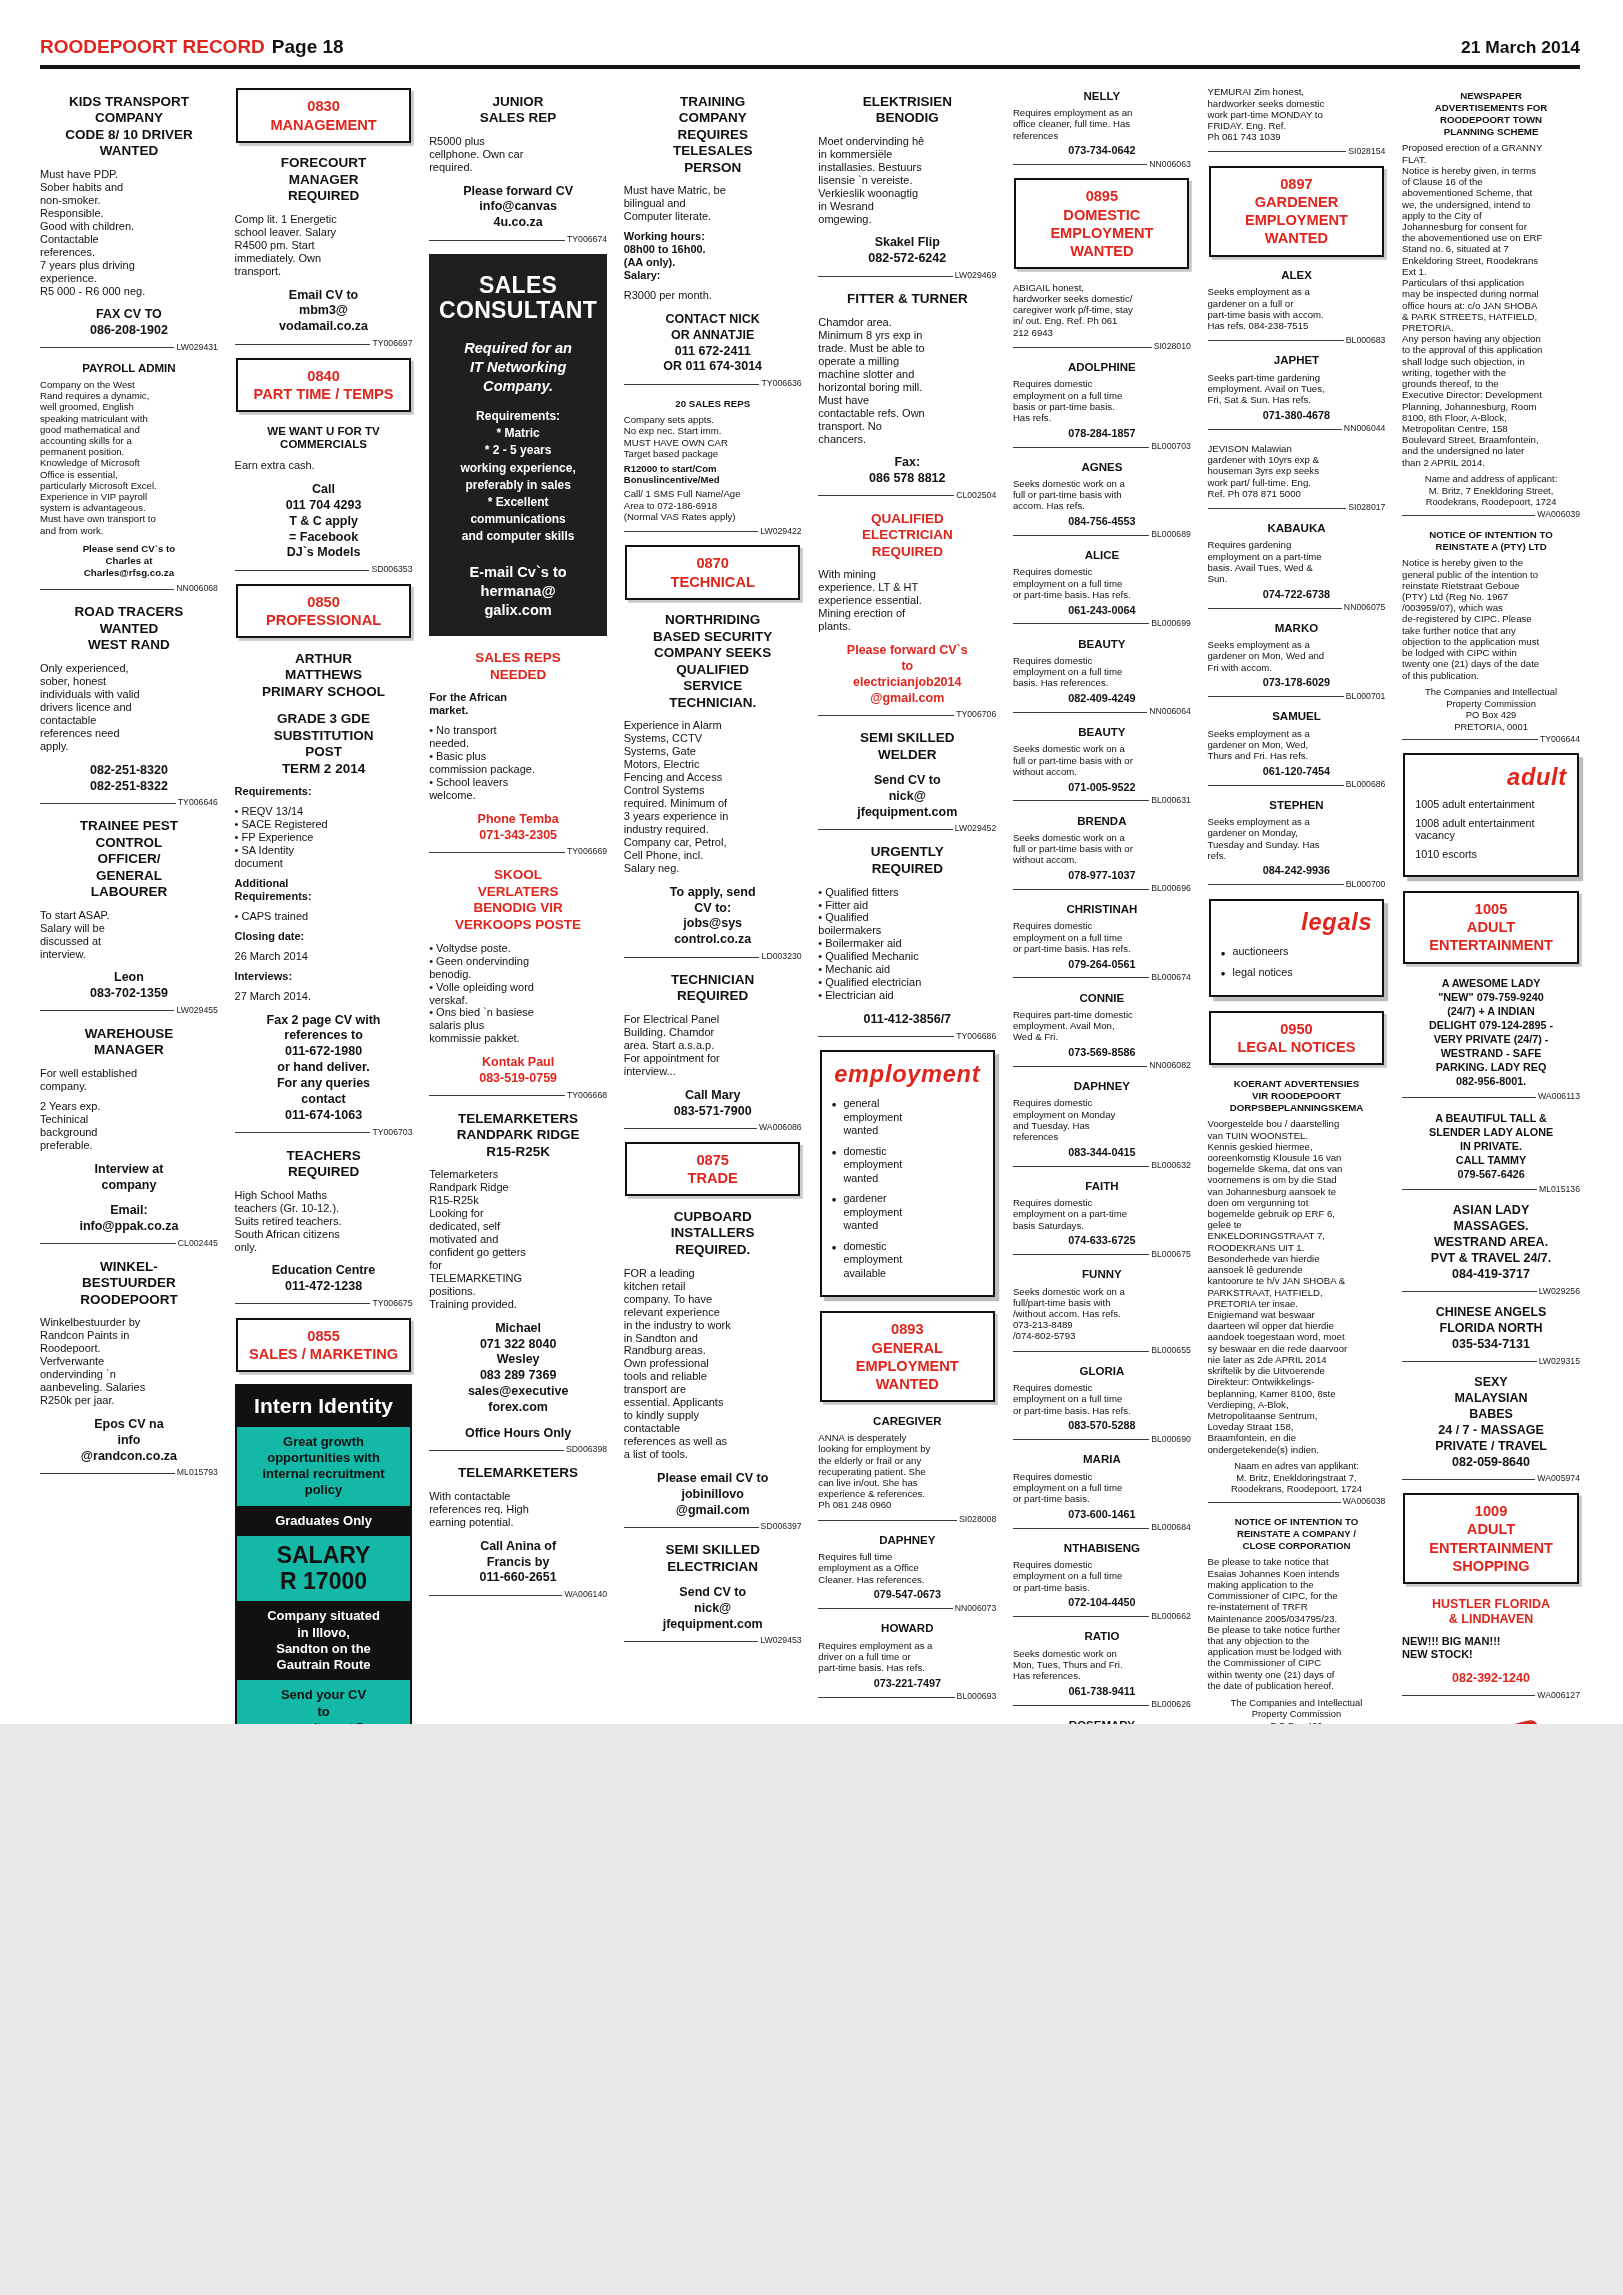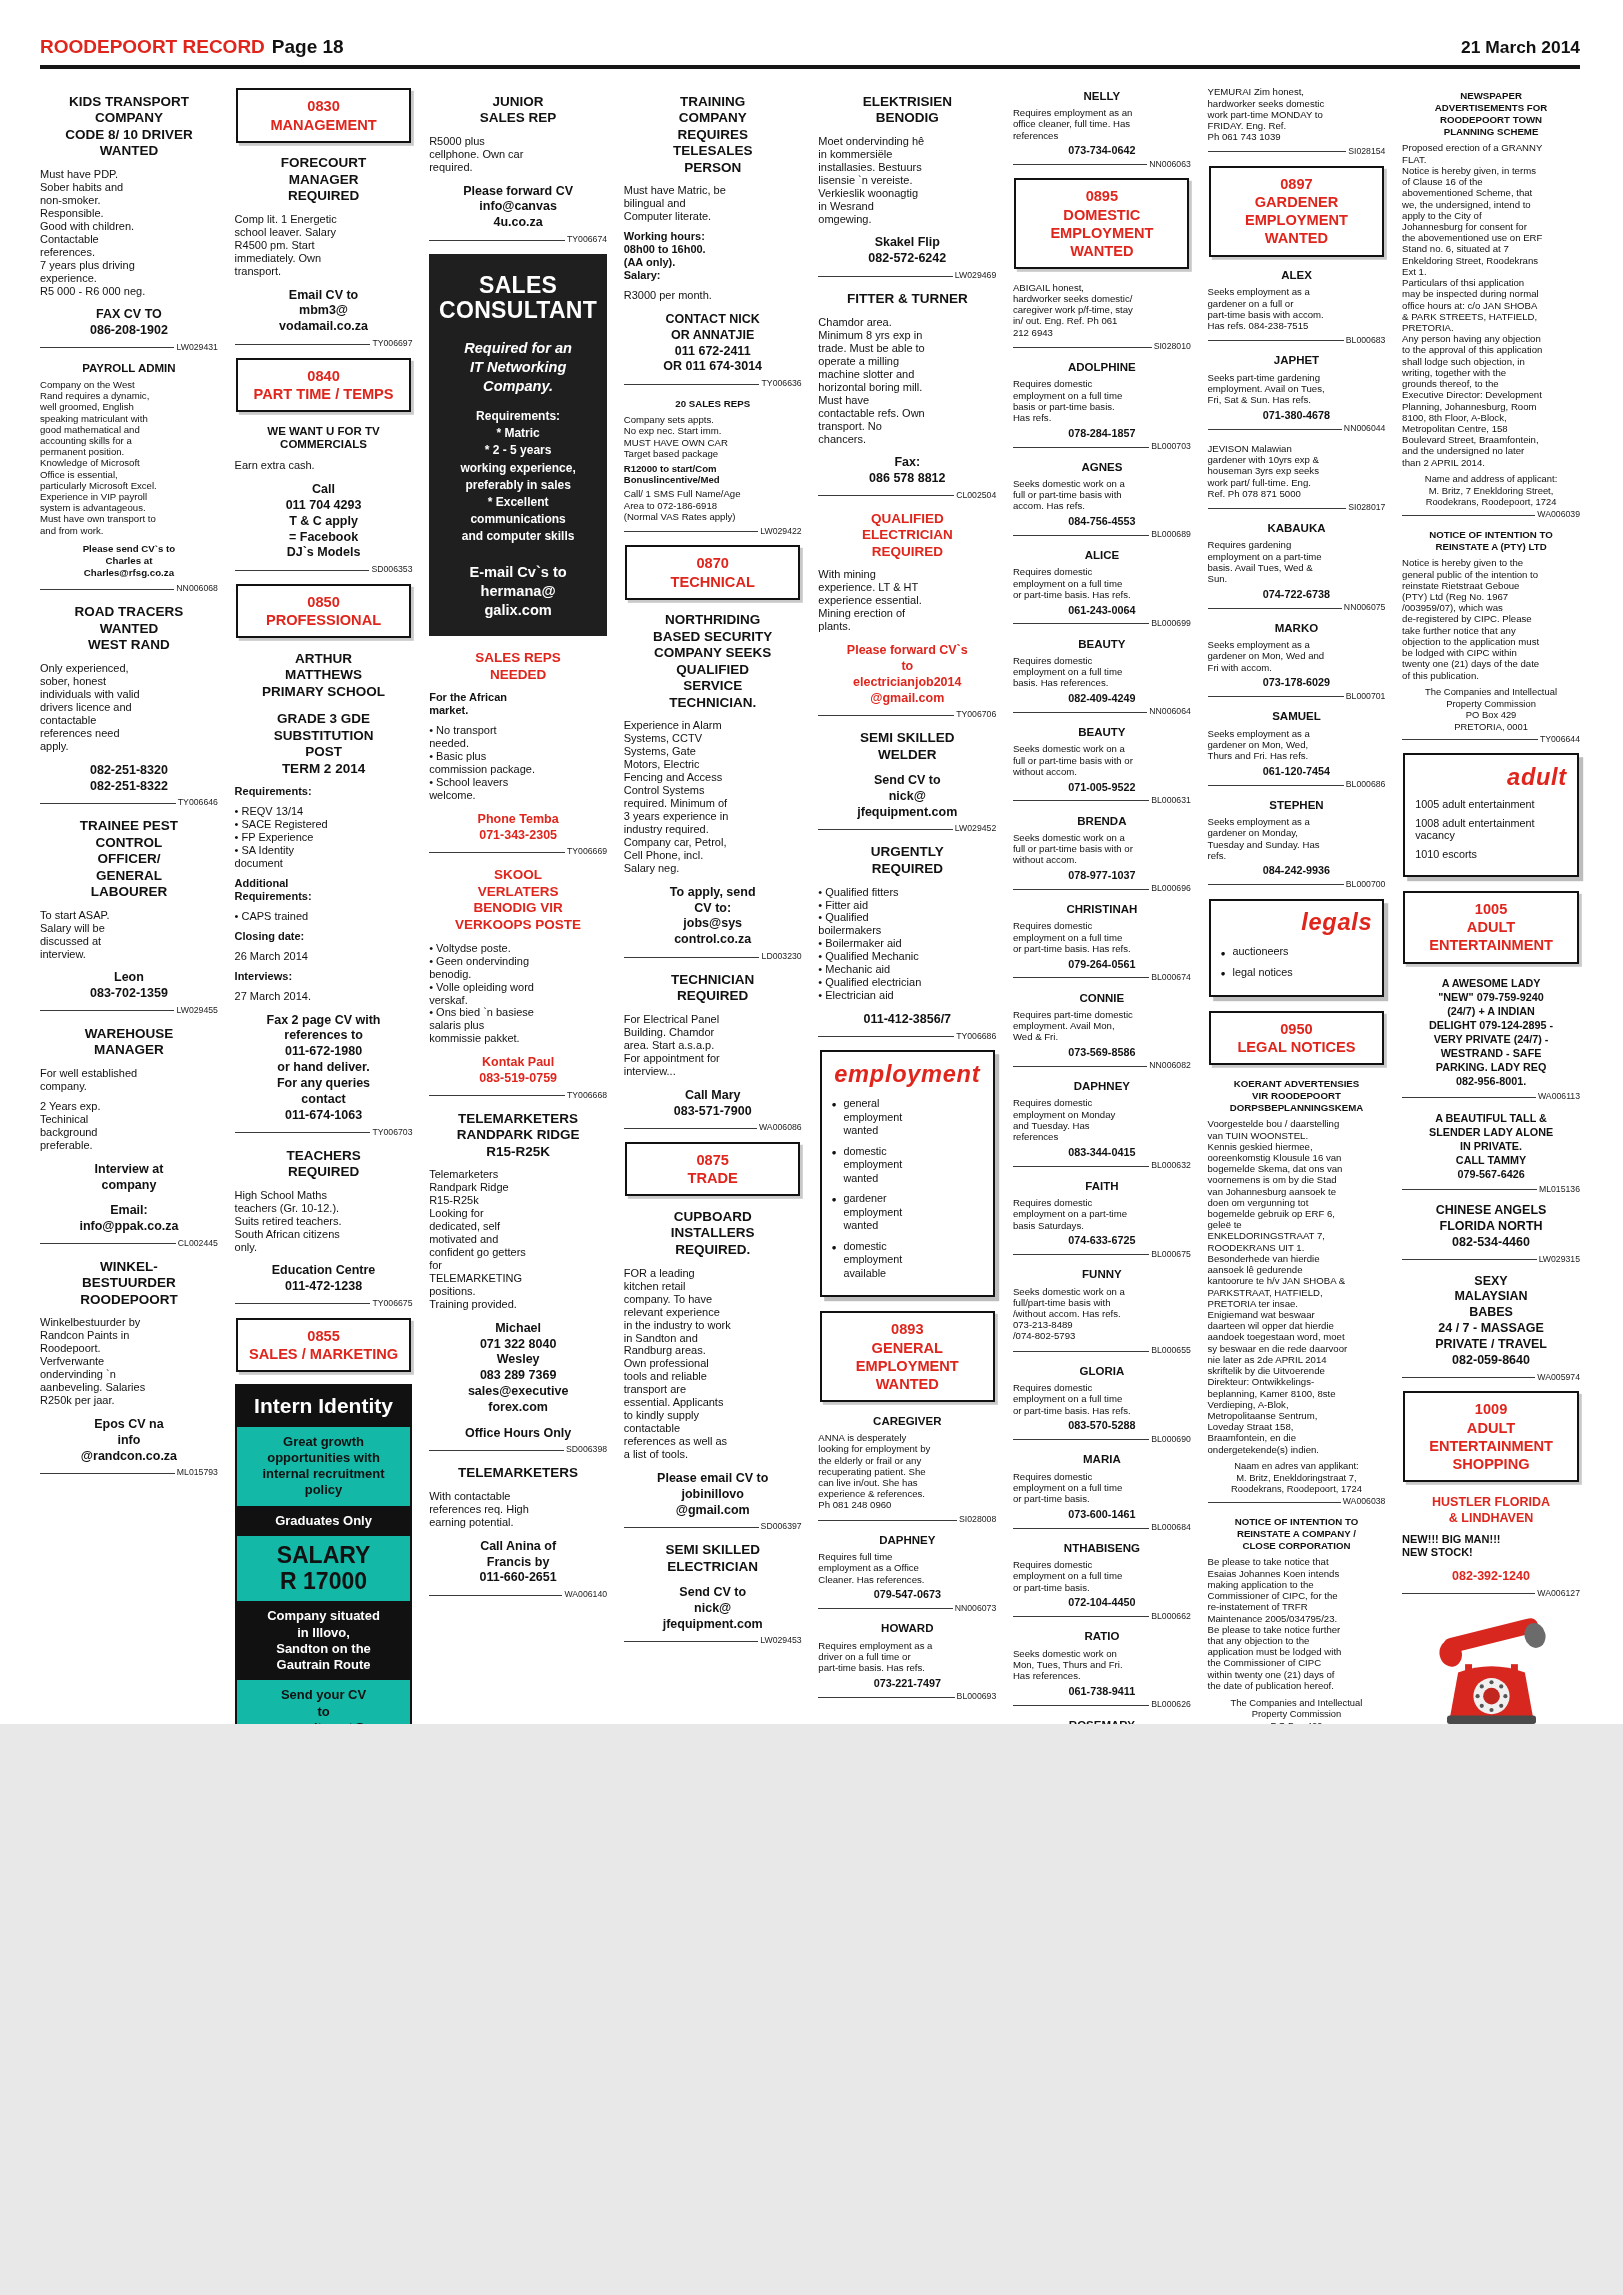--- a/index.html
+++ b/index.html
@@ -1182,23 +1182,34 @@
 SLENDER LADY ALONE
 IN PRIVATE.
 CALL TAMMY
 079-567-6426</div>
           <div class="ref">
             <span class="ln"></span>
             <span class="cd">ML015136</span>
           </div>
         </div>
         <div class="ad">
+          <div class="p-c">ASIAN LADY
+MASSAGES.
+WESTRAND AREA.
+PVT &amp; TRAVEL 24/7.
+084-419-3717</div>
+          <div class="ref">
+            <span class="ln"></span>
+            <span class="cd">LW029256</span>
+          </div>
+        </div>
+        <div class="ad">
           <div class="p-c">CHINESE ANGELS
 FLORIDA NORTH
-082-534-4460</div>
+035-534-7131</div>
           <div class="ref">
             <span class="ln"></span>
             <span class="cd">LW029315</span>
           </div>
         </div>
         <div class="ad">
           <div class="p-c">SEXY
 MALAYSIAN
 BABES
 24 / 7 - MASSAGE

